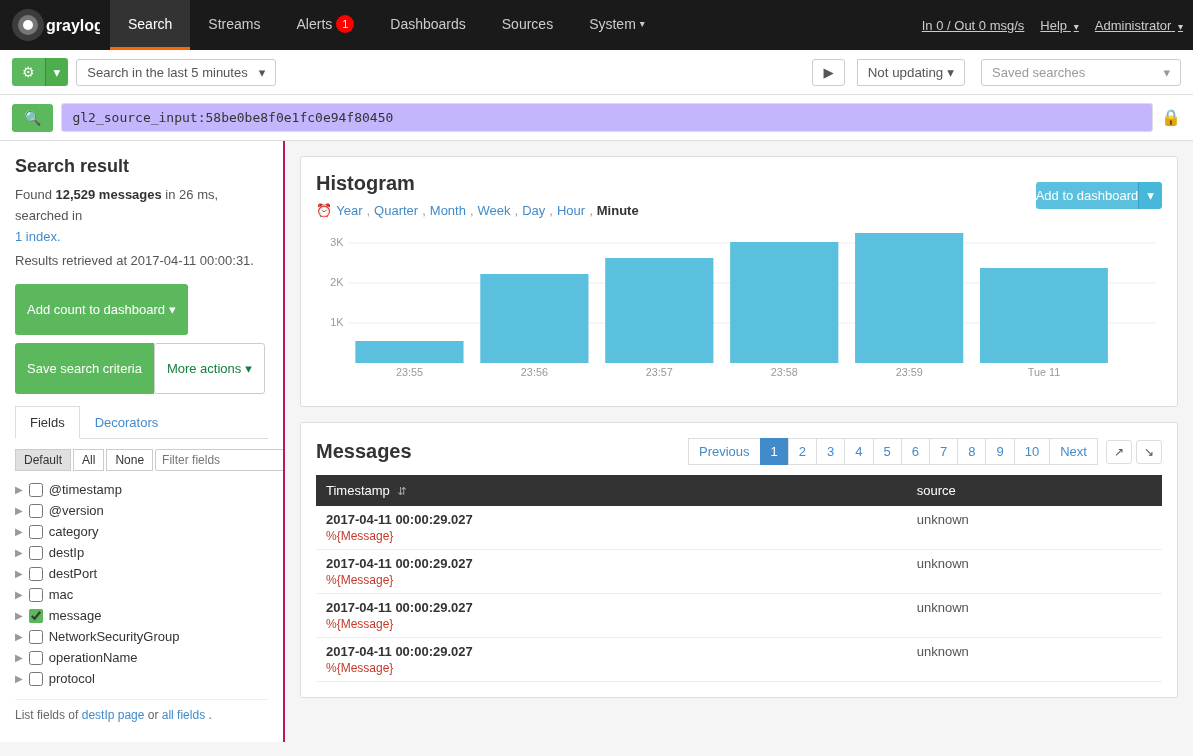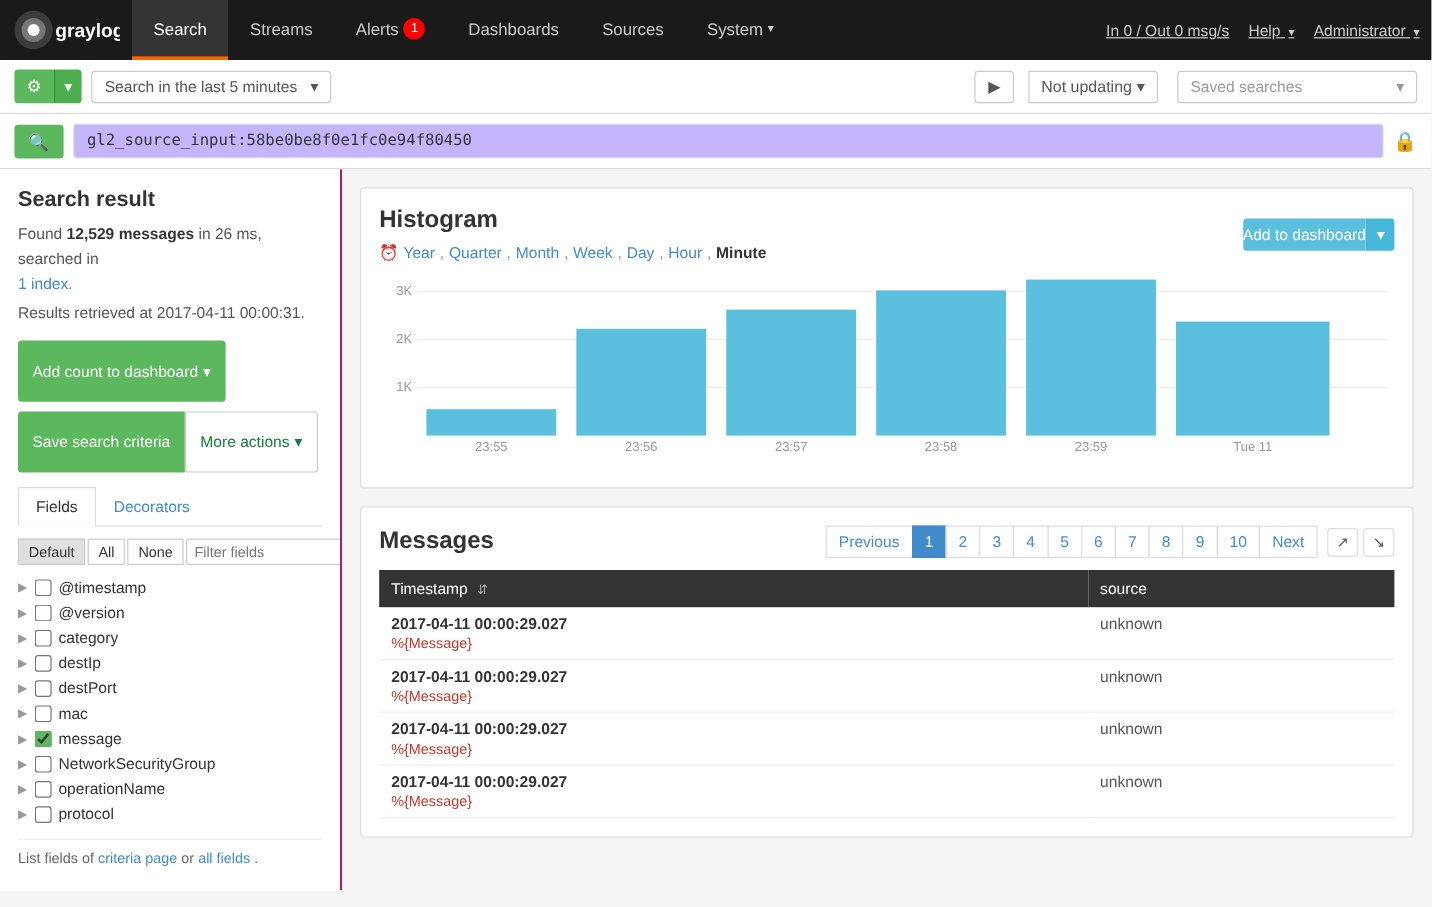--- a/index.html
+++ b/index.html
@@ -581,21 +581,21 @@
       </li>
       <li class="field-item">
         <span class="field-arrow">▶</span>
         <input type="checkbox" class="field-checkbox" style="">
         <span class="field-name">protocol</span>
       </li>
     </ul>
 
     <div class="sidebar-footer">
       <span>List fields of </span>
-      <a href="#">criteria page</a>
+      <a href="#">destIp page</a>
       <span> or </span>
       <a href="#">all fields</a>
       <span>.</span>
     </div>
   </div>
 
   <div class="content">
 
     <div class="panel">
       <div class="panel-body">

